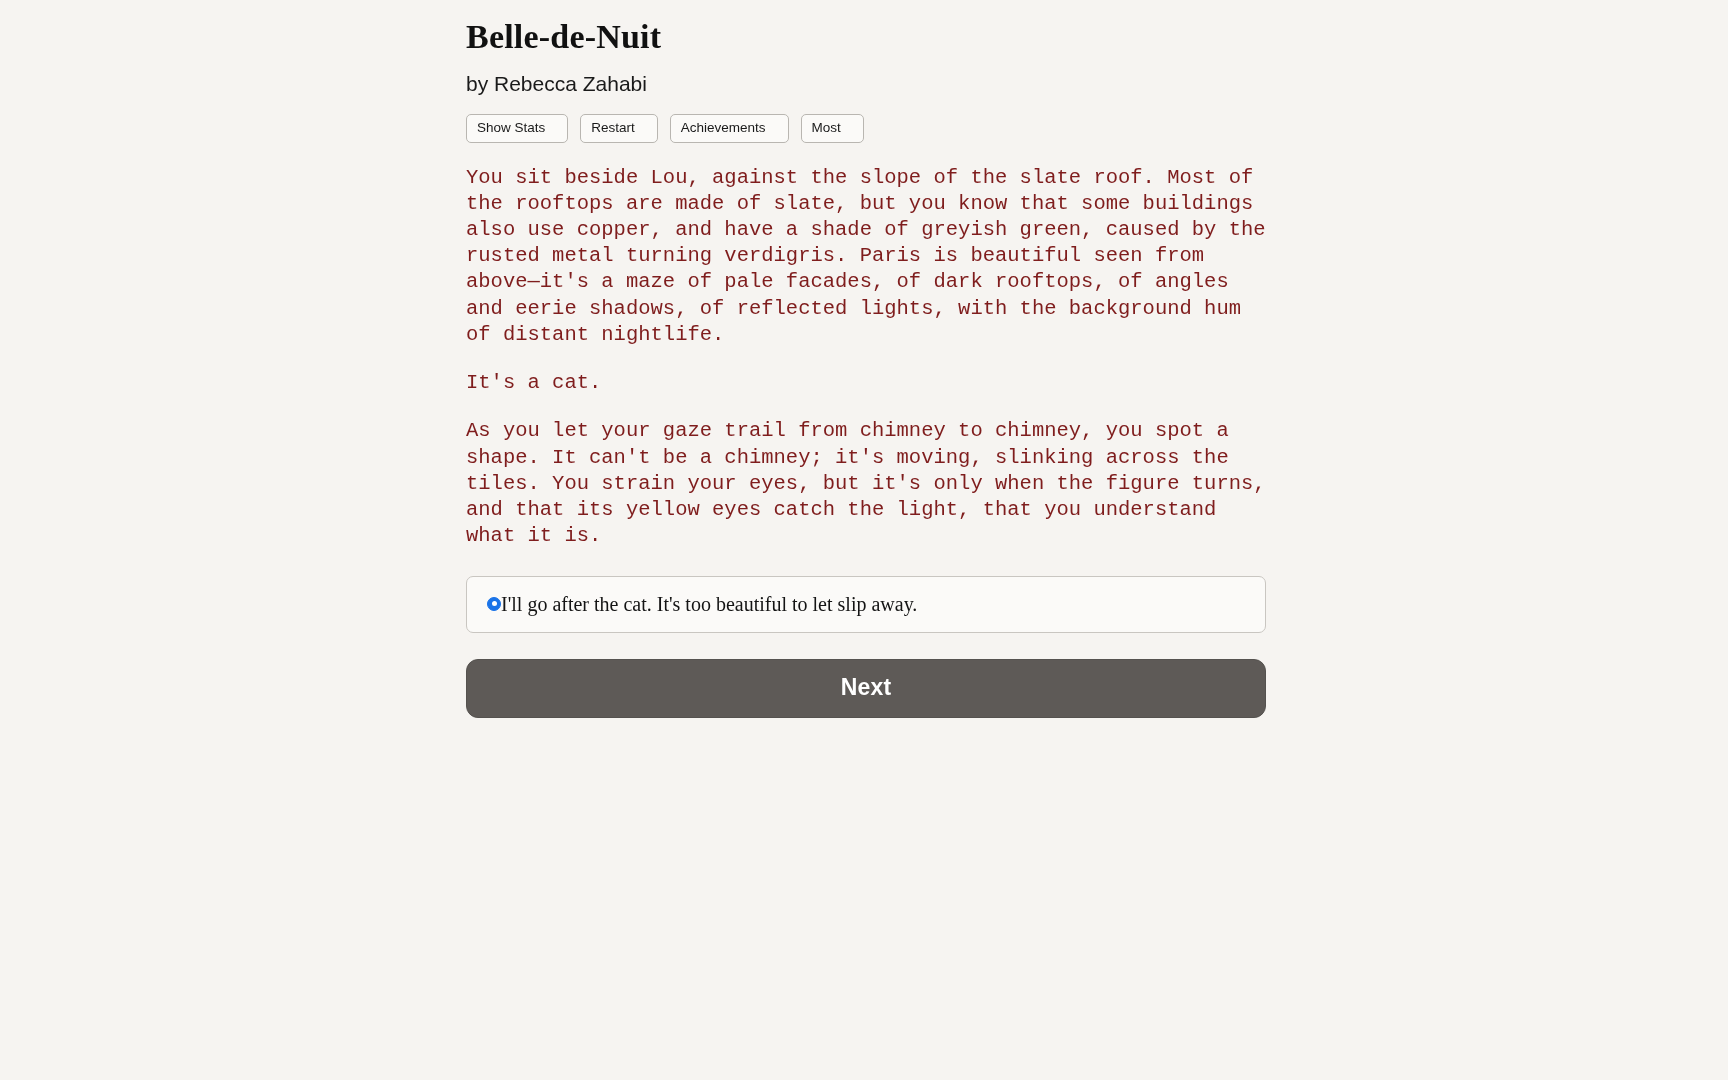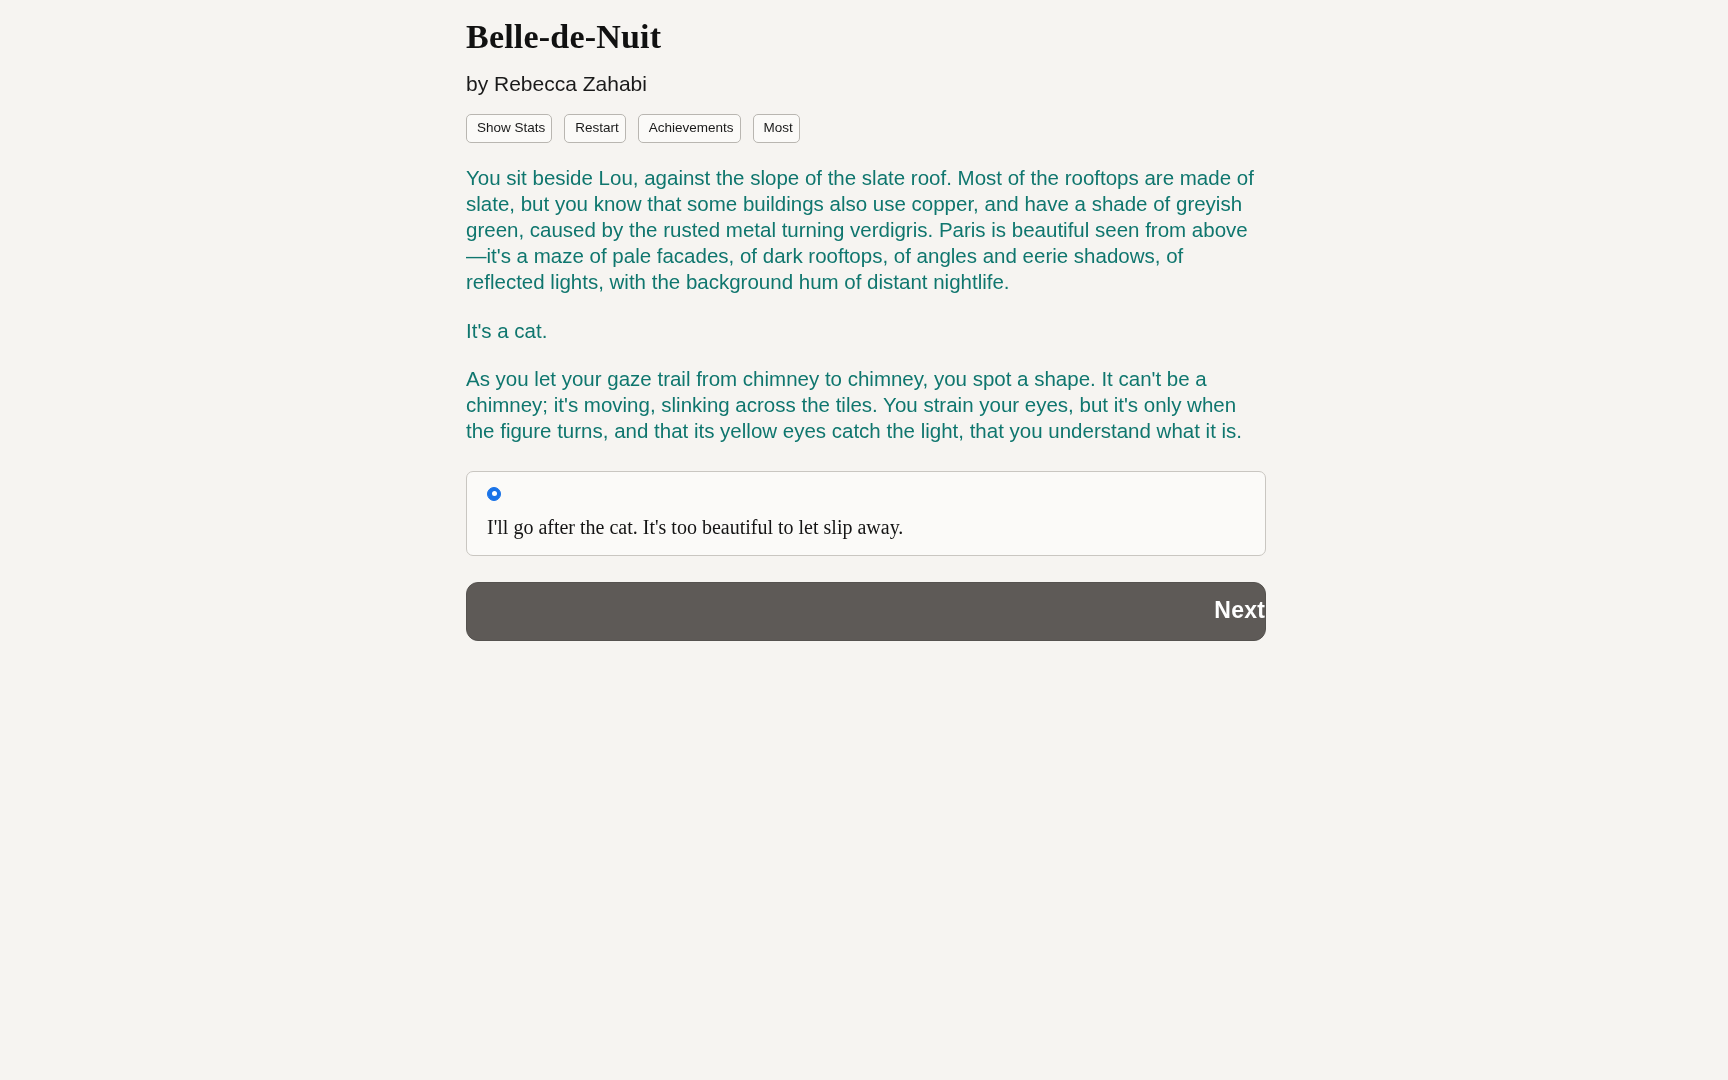--- a/index.html
+++ b/index.html
@@ -43,53 +43,51 @@
   .toolbar {
     display: flex;
     gap: 12px;
     align-items: center;
     margin: 0 0 22px 0;
   }
   .toolbar button {
     font-family: "Liberation Sans", sans-serif;
     font-size: 13.5px;
     line-height: 1;
-    padding: 6px 6px 7px 10px;
+    padding: 6px 22px 7px 10px;
     background: #fbfaf8;
     border: 1px solid #b9b6b1;
     border-radius: 5px;
     color: #1a1a1a;
     cursor: pointer;
   }
   .story p {
-    font-family: Liberation Sans, sans-serif;
+    font-family: Liberation Mono, monospace;
     font-size: 20.5px;
     line-height: 1.28;
     margin: 0 0 22px 0;
-    color: #0f766e;
+    color: #7f1d1d;
   }
   .story p:last-child {
     margin-bottom: 26px;
   }
   .choices {
     border: 1px solid #c9c6c1;
     border-radius: 7px;
     background: #fbfaf8;
     overflow: hidden;
     margin-bottom: 26px;
   }
   .choice {
     display: flex;
-    align-items: flex-start;
-    gap: 14px;
+    align-items: center;
     padding: 15px 18px 16px 20px;
     border-bottom: 1px solid #ddd9d4;
     cursor: pointer;
     min-height: 22px;
-    flex-direction: column;
   }
   .choice:last-child {
     border-bottom: none;
   }
   .radio {
     width: 14px;
     height: 14px;
     border-radius: 50%;
     border: 1px solid #9a9792;
     background: #ffffff;
@@ -126,21 +124,20 @@
     background: #5e5a57;
     color: #ffffff;
     border: 1px solid #55524f;
     border-radius: 12px;
     font-family: "Liberation Sans", sans-serif;
     font-weight: 700;
     font-size: 23px;
     padding: 14px 0 16px 0;
     cursor: pointer;
     letter-spacing: 0.2px;
-    text-align: right;
   }
 </style>
 </head>
 <body>
 
 <div class="page">
   <div class="content">
 
     <h1 class="game-title">Belle-de-Nuit</h1>
     <div class="byline">by Rebecca Zahabi</div>

